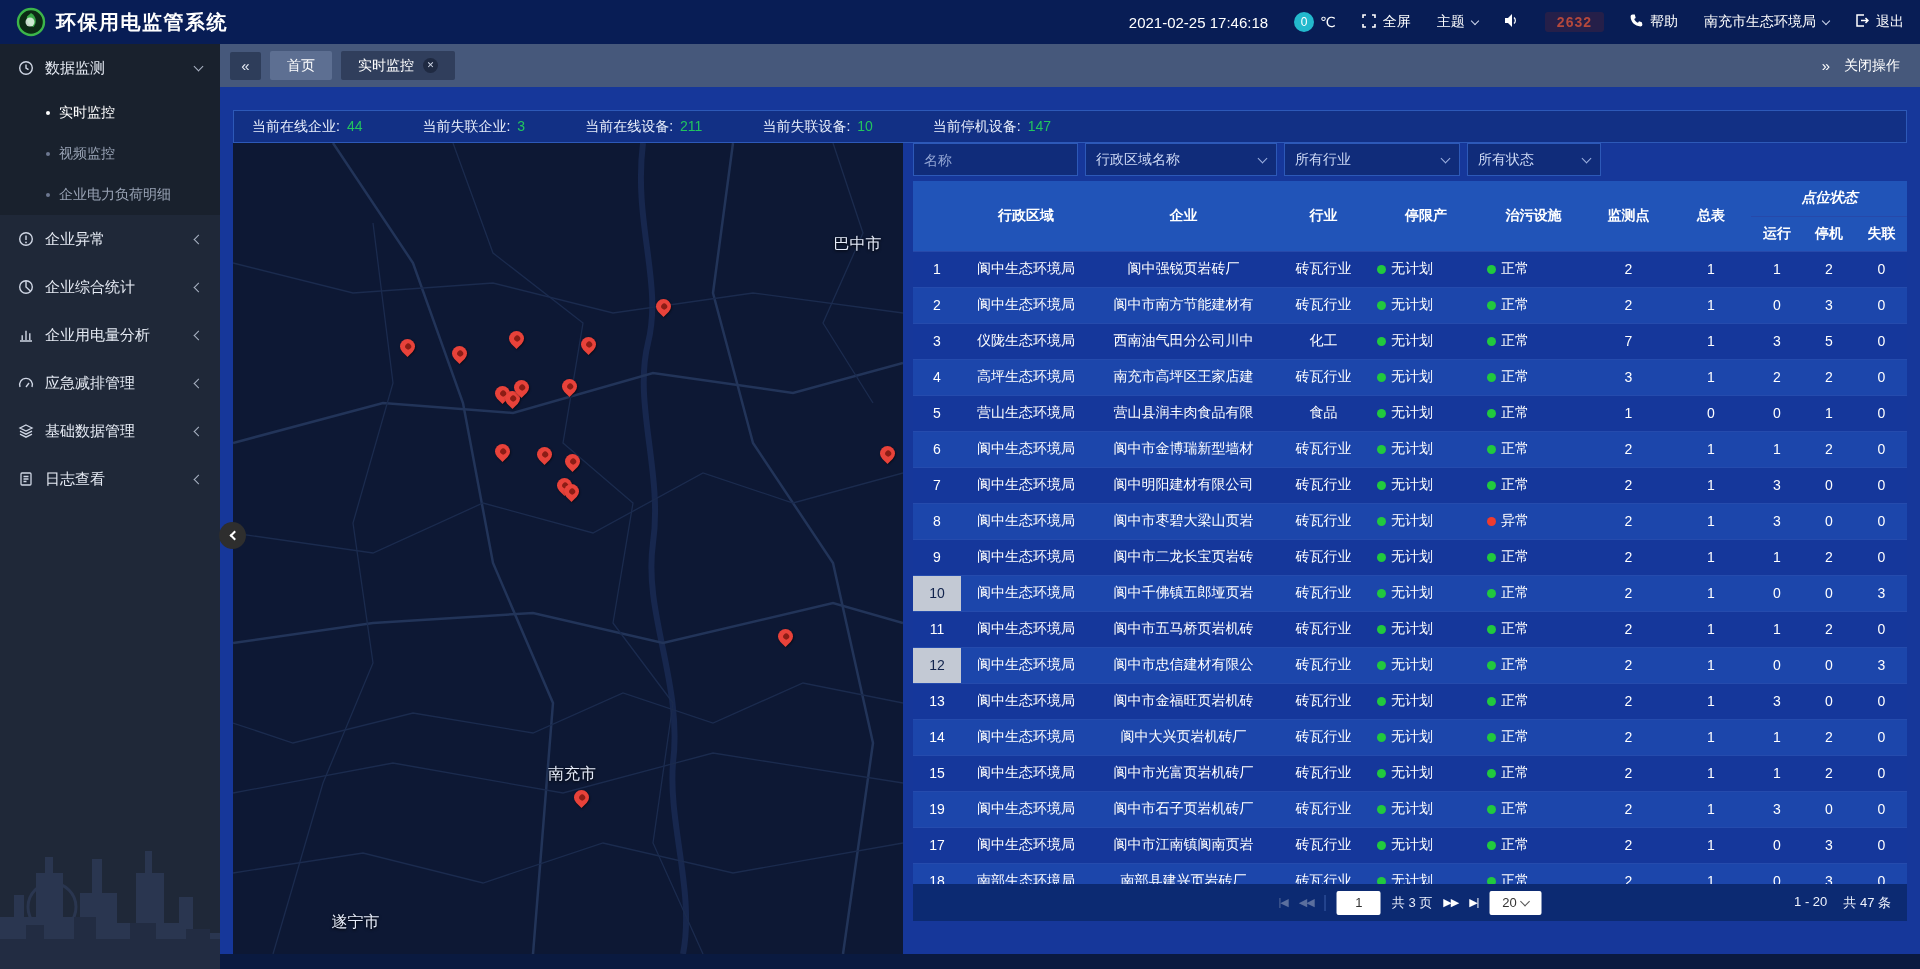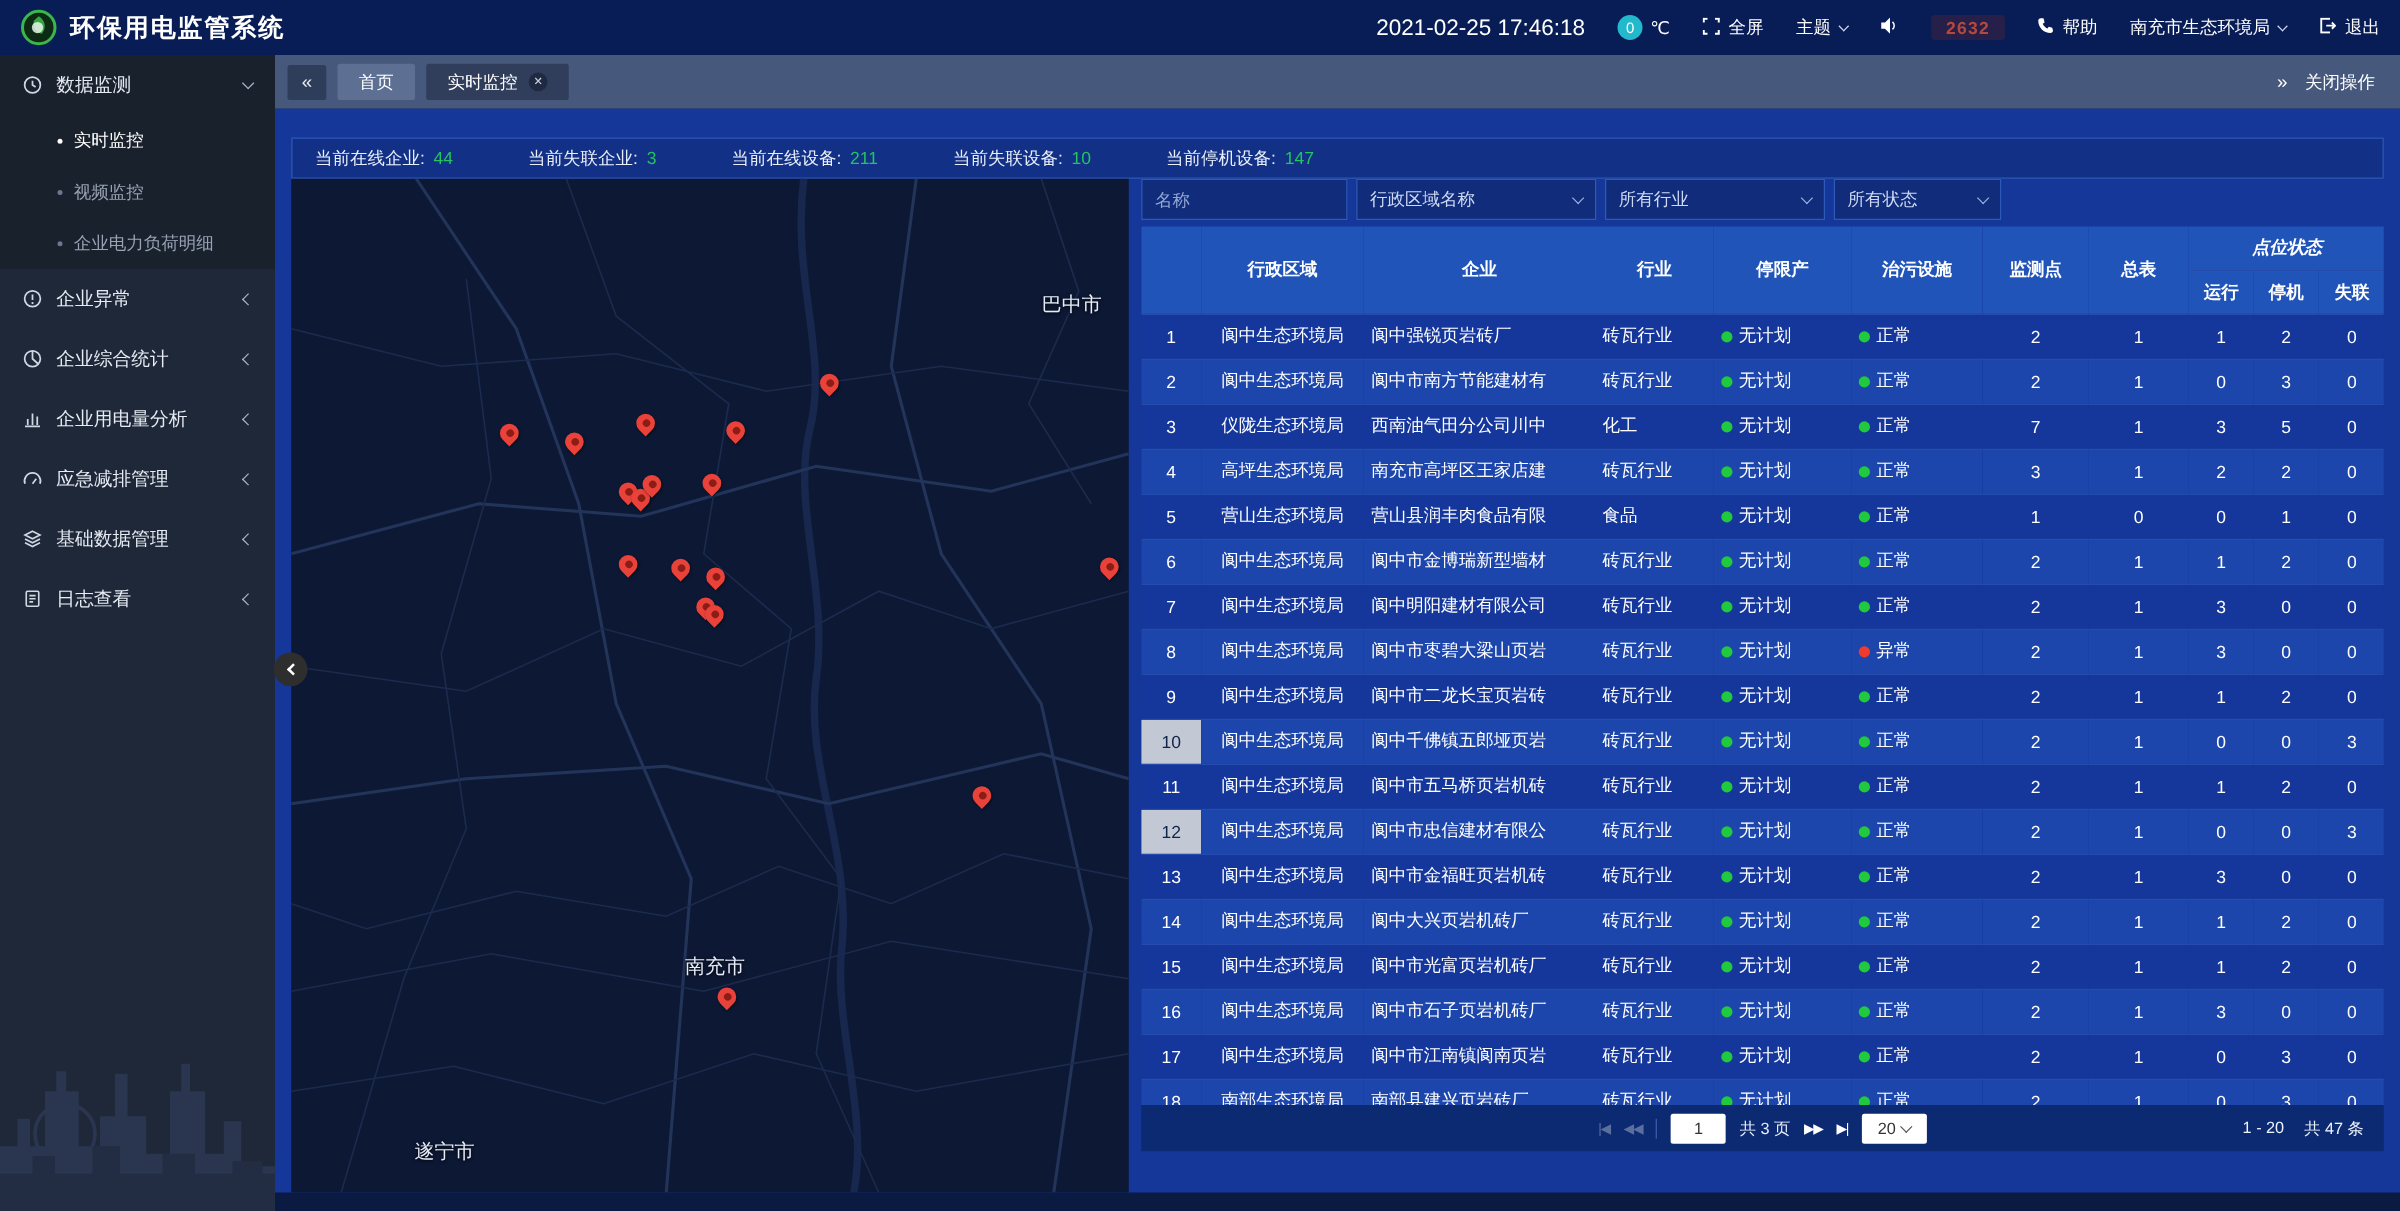--- a/index.html
+++ b/index.html
@@ -5,21 +5,21 @@
   * { box-sizing: border-box; margin: 0; padding: 0; }
   html, body { width: 1920px; height: 969px; overflow: hidden; }
   body { font-family: "Liberation Sans", "DejaVu Sans", sans-serif; background: #0a1a40; color: #fff; }
   .app { width: 1920px; height: 969px; display: flex; flex-direction: column; }
 
   
   .topbar { flex: 0 0 44px; background: #081d55; display: flex; align-items: center; padding: 0 16px; }
   .logo { width: 30px; height: 30px; margin-right: 10px; flex: 0 0 30px; }
   .app-title { font-size: 20px; font-weight: bold; letter-spacing: 1.5px; }
   .topbar-right { margin-left: auto; display: flex; align-items: center; gap: 26px; font-size: 14px; }
-  .datetime { font-size: 18px; }
+  .datetime { font-size: 15px; }
   .temp { display: flex; align-items: center; gap: 6px; }
   .temp-badge { width: 20px; height: 20px; border-radius: 50%; background: #23b9cd; font-size: 12px; display: flex; align-items: center; justify-content: center; color:#fff; }
   .hitem { display: flex; align-items: center; gap: 7px; cursor: pointer; white-space: nowrap; }
   .caret-down { width: 6px; height: 6px; border-right: 1.5px solid #cfd8ee; border-bottom: 1.5px solid #cfd8ee; transform: rotate(45deg); margin-top: -3px; }
   .badge-count { color: #b5483c; font-weight: bold; background: rgba(140,40,32,0.22); padding: 2px 12px; border-radius: 3px; letter-spacing: 1px; }
 
   
   .main { flex: 1; display: flex; min-height: 0; }
 
   
@@ -83,21 +83,21 @@
   table.companies { width: 100%; border-collapse: collapse; table-layout: fixed; }
   .companies thead th { background: #2154b8; color: #ffffff; font-size: 14px; font-weight: bold; height: 35px; border-bottom: 1px solid rgba(90,130,220,0.25); white-space: nowrap; overflow: hidden; }
   .companies thead th.group { font-style: italic; }
   .companies tbody td { height: 36px; font-size: 14px; color: #fff; border-bottom: 1px solid rgba(70,115,210,0.35); padding: 0 6px; white-space: nowrap; overflow: hidden; }
   .companies tbody tr { cursor: pointer; }
   .companies tbody tr:nth-child(odd) { background: #15379b; }
   .companies tbody tr:nth-child(even) { background: #1c46ab; }
   td.rownum { text-align: center; }
   td.rownum.selected { background: #c3c9d4; color: #11234c; }
   td.c-region { text-align: center; }
-  td.c-company, td.c-industry { text-align: left; margin-left: 48px; }
+  td.c-company, td.c-industry { text-align: center; margin-left: 48px; }
   td.num { text-align: center; }
   .sdot { display: inline-block; width: 9px; height: 9px; border-radius: 50%; margin-right: 5px; vertical-align: -1px; }
 
   
   .pagination { flex: 0 0 37px; background: #0c2a72; display: flex; align-items: center; position: relative; font-size: 13px; }
   .pg-center { position: absolute; left: 50%; transform: translateX(-50%); display: flex; align-items: center; gap: 11px; }
   .pg-btn { font-size: 11px; letter-spacing: -1px; cursor: pointer; color: #fff; white-space: nowrap; }
   .pg-btn.disabled { color: #5b6f9e; cursor: default; }
   .pg-divider { width: 1px; height: 16px; background: #3b5da9; }
   input.pg-input { width: 44px; height: 24px; background: #fff; color: #333; border: none; text-align: center; font-size: 13px; border-radius: 2px; outline: none; }
@@ -608,21 +608,21 @@
                       <td class="c-industry">砖瓦行业</td>
                       <td><span class="sdot" style="background:#21c93e"></span>无计划</td>
                       <td><span class="sdot" style="background:#21c93e"></span>正常</td>
                       <td class="num">2</td>
                       <td class="num">1</td>
                       <td class="num">1</td>
                       <td class="num">2</td>
                       <td class="num">0</td>
                     </tr>
                     <tr>
-                      <td class="rownum">16</td>
+                      <td class="rownum">19</td>
                       <td class="c-region">阆中生态环境局</td>
                       <td class="c-company">阆中市石子页岩机砖厂</td>
                       <td class="c-industry">砖瓦行业</td>
                       <td><span class="sdot" style="background:#21c93e"></span>无计划</td>
                       <td><span class="sdot" style="background:#21c93e"></span>正常</td>
                       <td class="num">2</td>
                       <td class="num">1</td>
                       <td class="num">3</td>
                       <td class="num">0</td>
                       <td class="num">0</td>

